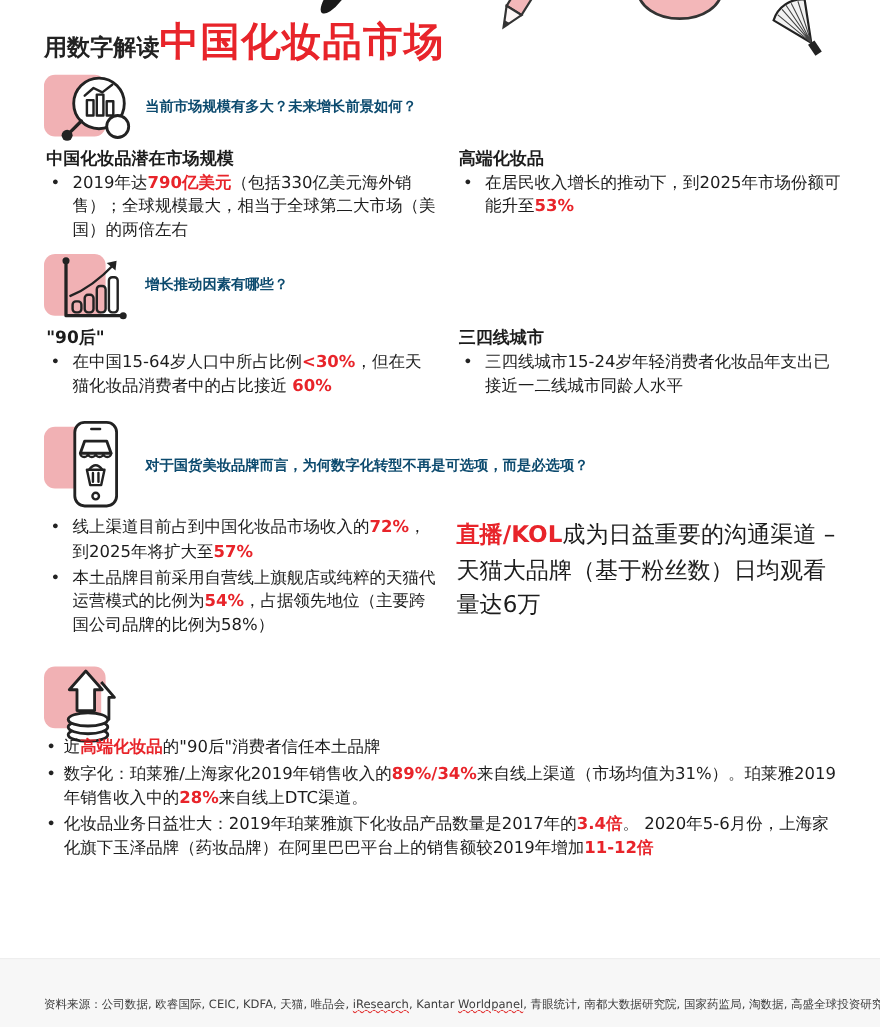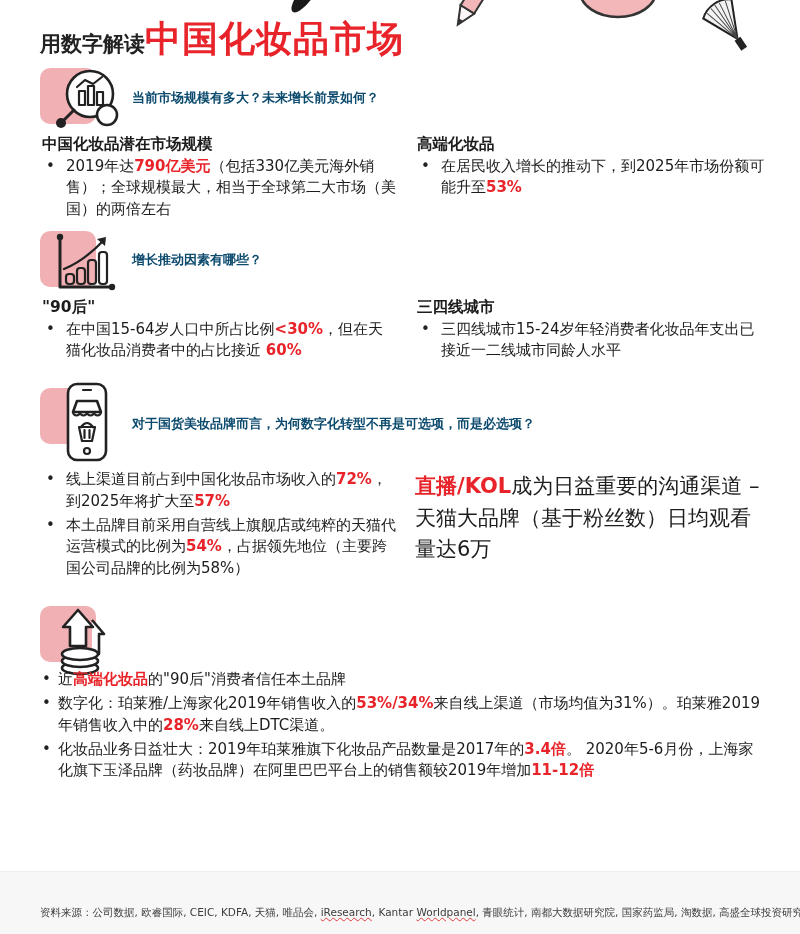--- a/index.html
+++ b/index.html
@@ -186,21 +186,21 @@
           <path class="icw" d="M30,8 L45,25 L38,25 L38,44 L22,44 L22,25 L15,25 Z" stroke-width="3"></path>
           <ellipse class="icw" cx="32" cy="66" rx="18" ry="6" stroke-width="2.4"></ellipse>
           <ellipse class="icw" cx="32" cy="59" rx="18" ry="6" stroke-width="2.4"></ellipse>
           <ellipse class="icw" cx="32" cy="52" rx="18" ry="6" stroke-width="2.4"></ellipse>
         </svg>
       </div>
     </div>
     <div class="sec4-body">
       <ul class="bullets tight">
           <li><span>近</span><span class="seg-r">高端化妆品</span><span>的"90后"消费者信任本土品牌</span></li>
-          <li><span class="seg-b">数字化：</span><span>珀莱雅/上海家化2019年销售收入的</span><span class="seg-r">53%/34%</span><span>来自线上渠道（市场均值为31%）。珀莱雅2019年销售收入中的</span><span class="seg-r">28%</span><span>来自线上DTC渠道。</span></li>
+          <li><span class="seg-b">数字化：</span><span>珀莱雅/上海家化2019年销售收入的</span><span class="seg-r">89%/34%</span><span>来自线上渠道（市场均值为31%）。珀莱雅2019年销售收入中的</span><span class="seg-r">28%</span><span>来自线上DTC渠道。</span></li>
           <li><span class="seg-b">化妆品业务日益壮大：</span><span>2019年珀莱雅旗下化妆品产品数量是2017年的</span><span class="seg-r">3.4倍</span><span>。 2020年5-6月份，上海家化旗下玉泽品牌（药妆品牌）在阿里巴巴平台上的销售额较2019年增加</span><span class="seg-r">11-12倍</span></li>
         </ul>
     </div>
 
   </div>
 
   <div class="footer-band">
     <div class="footer-text"><span>资料来源：公司数据, 欧睿国际, CEIC, KDFA, 天猫, 唯品会, </span><span class="seg-u">iResearch</span><span>, Kantar </span><span class="seg-u">Worldpanel</span><span>, 青眼统计, 南都大数据研究院, 国家药监局, 淘数据, 高盛全球投资研究</span></div>
   </div>
 

